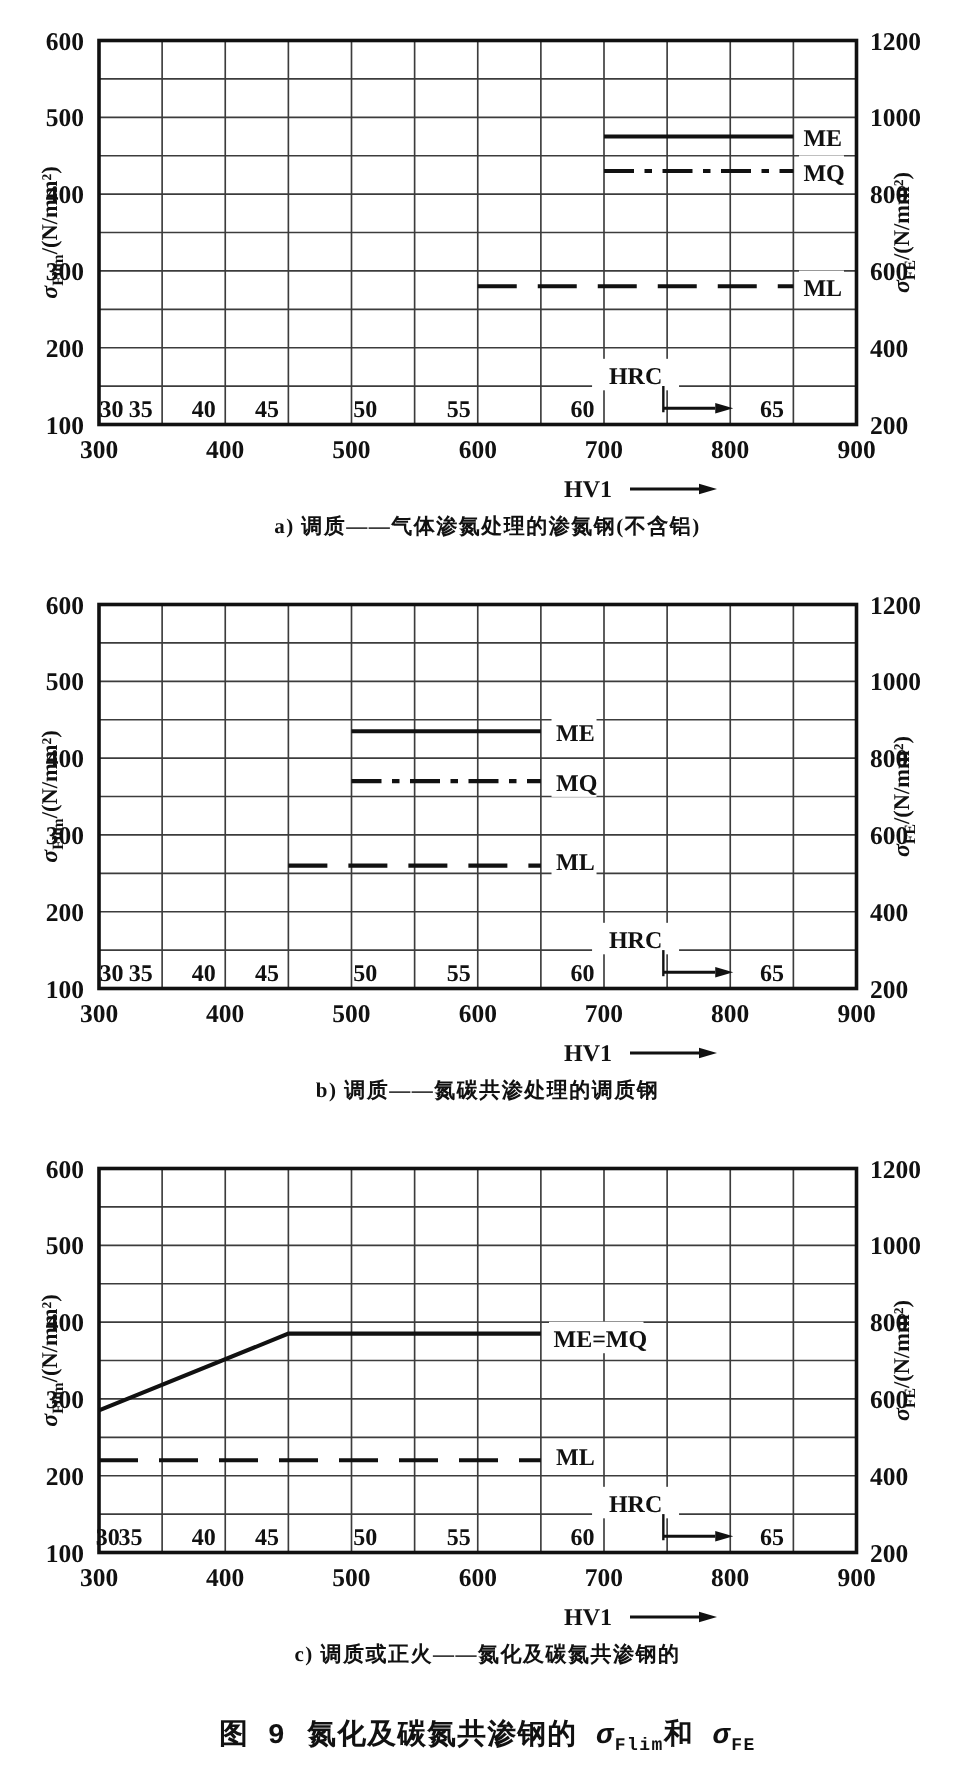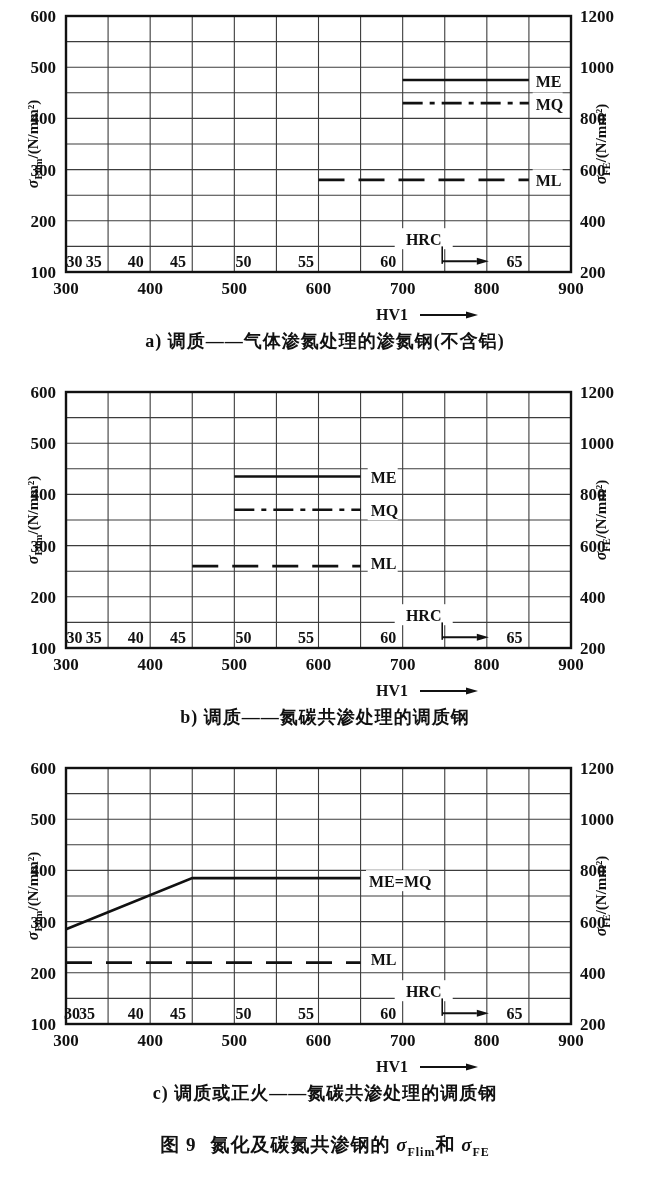--- a/index.html
+++ b/index.html
@@ -1,24 +1,24 @@
 <!DOCTYPE html>
 <html><head>
 <meta charset="utf-8">
 <style>
   html,body{margin:0;padding:0;background:#ffffff;}
   body{width:650px;font-family:"Liberation Serif",serif;color:#111;}
-  .page{width:650px;padding-top:4px;}
+  .page{width:650px;padding-top:15px;}
   .chart-block{margin-bottom:28px;}
   .chart-block svg{display:block;}
   svg text{font-family:"Liberation Serif",serif;fill:#111;}
-  .caption{text-align:center;font-size:18px;font-weight:700;line-height:22px;margin-top:2px;
+  .caption{text-align:center;font-size:14px;font-weight:700;line-height:22px;margin-top:2px;
            font-family:"Liberation Serif",serif;letter-spacing:1px;}
   .fig-title{text-align:center;font-size:19px;font-weight:700;margin-top:4px;letter-spacing:1px;
-             font-family:Liberation Serif, serif;}
+             font-family:Liberation Mono, monospace;}
   .fig-title .sig{font-style:italic;font-weight:700;}
   .fig-title sub{font-size:12px;font-weight:700;}
   .sp{display:inline-block;width:14px;}
 </style>
 </head>
 <body>
 
 <div class="page">
 
   <div class="chart-block">
@@ -239,21 +239,21 @@
         <line x1="442.225" y1="242.4" x2="442.225" y2="259.808" stroke="#111" stroke-width="1.6"></line>
         <line x1="442.225" y1="257.248" x2="476.8333333333333" y2="257.248" stroke="#111" stroke-width="2"></line>
         <polygon points="476.8333333333333,253.748 488.8333333333333,257.248 476.8333333333333,260.748" fill="#111"></polygon>
         <polyline points="66,173.28 192.25,122.08 360.5833333333333,122.08" fill="none" stroke="#111" stroke-width="2.7" stroke-linecap="butt"></polyline>
         <rect x="366" y="114.152" width="63" height="21" fill="#fff"></rect>
         <text x="369" y="131.152" text-anchor="start" font-size="16" font-weight="600">ME=MQ</text>
         <polyline points="66,206.56 360.5833333333333,206.56" fill="none" stroke="#111" stroke-width="2.7" stroke-linecap="butt" stroke-dasharray="26 14"></polyline>
         <rect x="367.68333333333334" y="192.488" width="30" height="21" fill="#fff"></rect>
         <text x="370.68333333333334" y="209.488" text-anchor="start" font-size="16" font-weight="600">ML</text>
       </svg>
-    <div class="caption">c) 调质或正火——氮碳共渗处理的调质钢</div>
+    <div class="caption">c) 调质或正火——氮化及碳氮共渗钢的</div>
   </div>
 
   <div class="fig-title">
     <span>图 9</span><span class="sp"></span><span>氮化及碳氮共渗钢的</span>
     <span class="sig">σ</span><sub>Flim</sub><span>和</span>
     <span class="sig">σ</span><sub>FE</sub>
   </div>
 
 </div>
 

